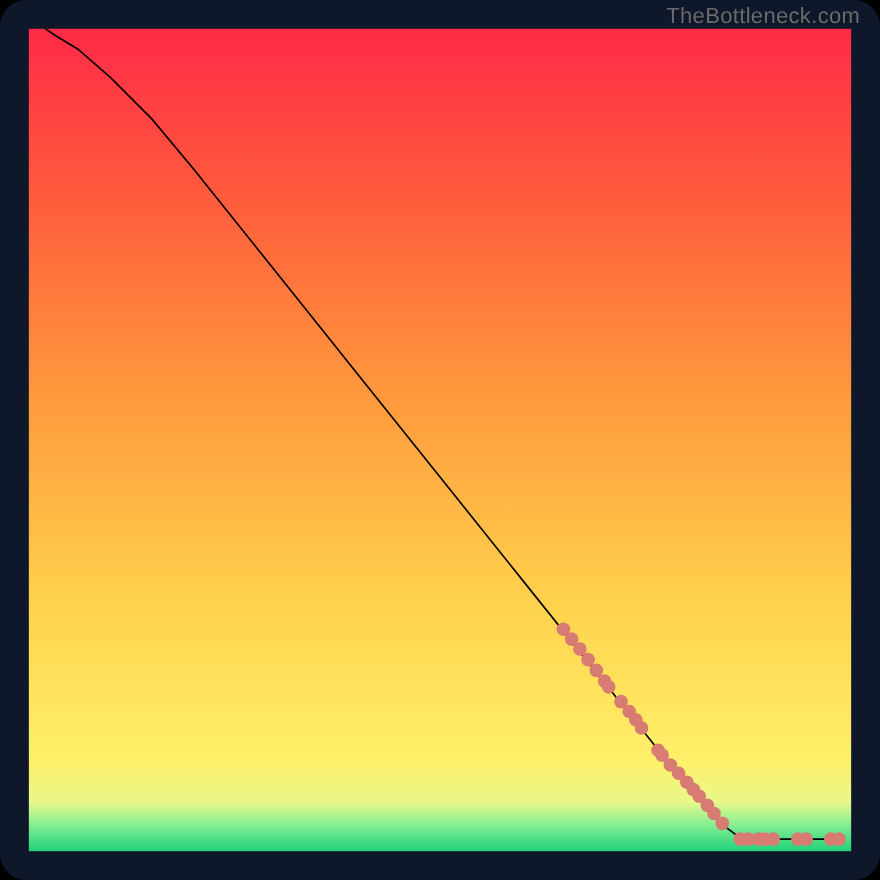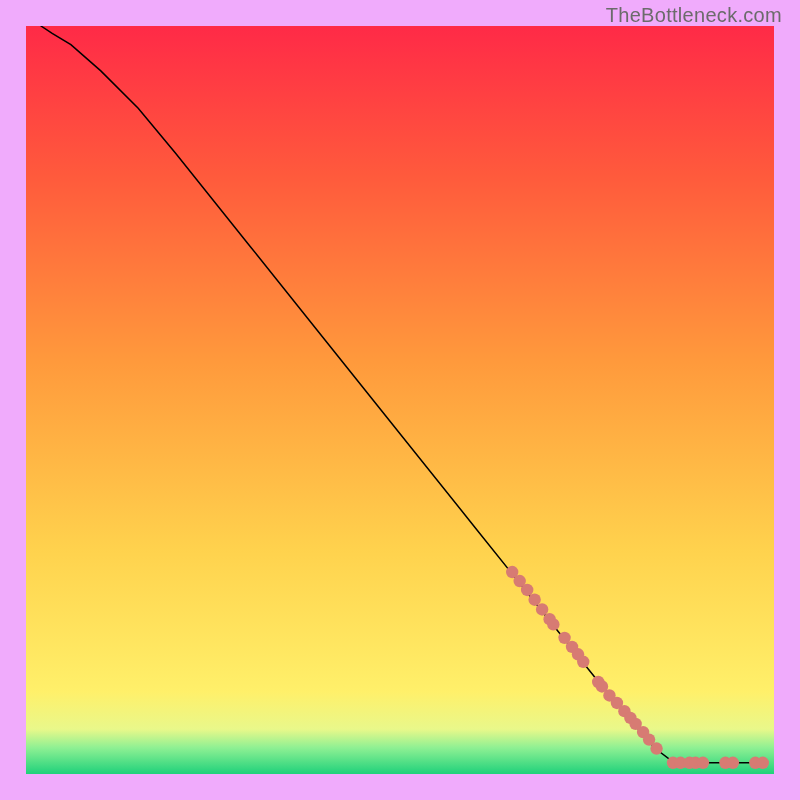--- a/index.html
+++ b/index.html
@@ -8,21 +8,22 @@
     width: 800px;
     height: 800px;
     background: #000;
     font-family: Arial, Helvetica, sans-serif;
     overflow: hidden;
   }
   .frame {
     position: relative;
     width: 800px;
     height: 800px;
-    background: #f0abfc;
+    background: #0f172a;
+    border-radius: 24px;
   }
   .watermark {
     position: absolute;
     top: 4px;
     right: 18px;
     color: #6b6b6b;
     font-size: 20px;
     font-weight: 500;
     letter-spacing: 0.3px;
     user-select: none;

